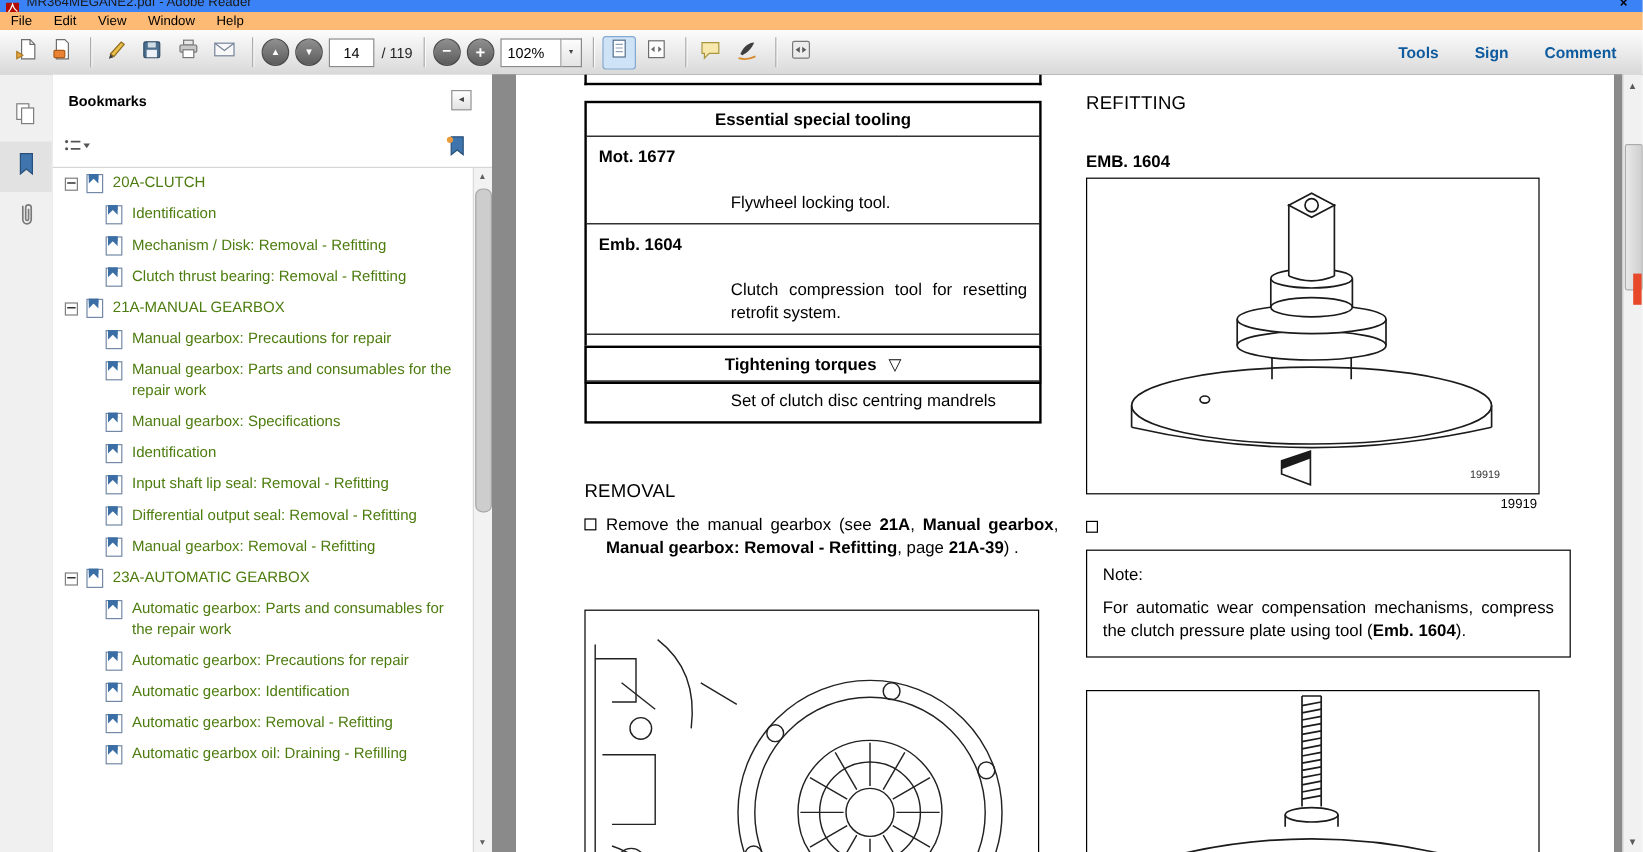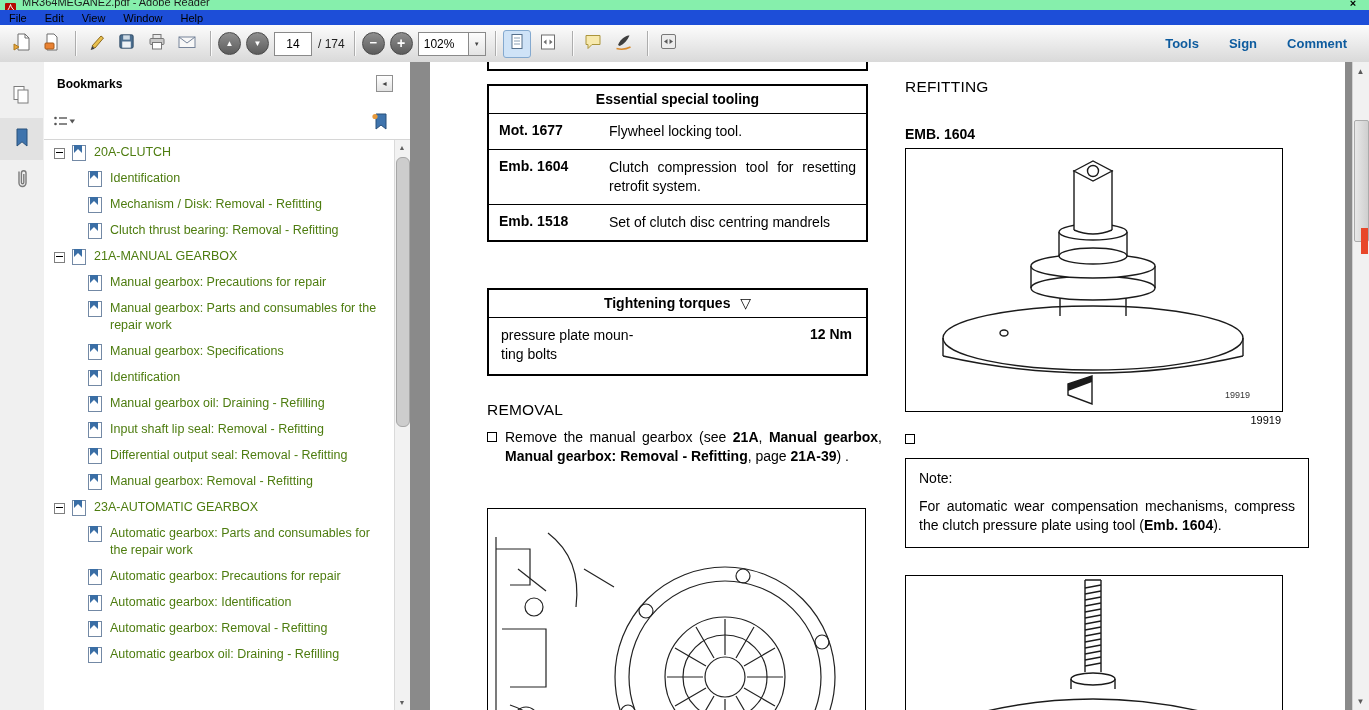--- a/index.html
+++ b/index.html
@@ -1,28 +1,28 @@
 <!DOCTYPE html>
 <html><head>
 <meta charset="utf-8">
 <style>
   html,body{margin:0;padding:0;}
   body{width:1369px;height:710px;overflow:hidden;position:relative;background:#fff;
        font-family:"Liberation Sans",sans-serif;color:#000;}
 
   
-  .titlebar{position:absolute;top:0;left:0;right:0;height:10px;background:#86efac;
+  .titlebar{position:absolute;top:0;left:0;right:0;height:10px;background:#3b82f6;
             border-bottom:1px solid #e2e2e2;overflow:hidden;}
   .app-icon{position:absolute;left:5px;top:-1px;width:11px;height:10px;}
   .ttext{position:absolute;left:22px;top:-4px;font-size:11px;color:#1a1a1a;white-space:nowrap;}
   .close-btn{position:absolute;right:9px;top:-3px;width:14px;height:12px;font-size:11px;color:#000;
              text-align:center;cursor:default;}
   .close-btn::before{content:"×";font-weight:bold;}
 
-  .menubar{position:absolute;top:10px;left:0;right:0;height:15px;background:#1d4ed8;
+  .menubar{position:absolute;top:10px;left:0;right:0;height:15px;background:#fdba74;
            display:flex;align-items:center;font-size:11px;}
   .menu-item{padding:1px 9px;cursor:default;}
 
   
   .toolbar{position:absolute;top:25px;left:0;right:0;height:37px;
            background:linear-gradient(#fcfcfc,#e9e9e9 55%,#d9d9d9);
            border-bottom:1px solid #949494;display:flex;align-items:center;padding-left:8px;}
   .tb-btn{width:27px;height:27px;display:flex;align-items:center;justify-content:center;
           border-radius:3px;flex:none;margin-right:3px;}
   .sep{width:1px;height:25px;background:#adadad;box-shadow:1px 0 0 rgba(255,255,255,.8);
@@ -93,21 +93,21 @@
   .page{position:absolute;left:20px;top:0;width:915px;height:820px;background:#fff;}
   .abs{position:absolute;}
   .doc-text{font-size:14px;line-height:19px;}
   .doc-h{font-size:15.5px;font-weight:normal;letter-spacing:.2px;}
   .dtable{border:2px solid #000;background:#fff;}
   .dtable .thead{text-align:center;font-weight:bold;font-size:14px;padding:5px 4px 6px;
                  border-bottom:1px solid #000;}
   .trow{display:grid;grid-template-columns:110px 1fr;padding:8px 10px;border-bottom:1px solid #000;}
   .trow:last-child{border-bottom:none;}
   .tcell-tool{font-weight:bold;font-size:14px;}
-  .tcell-desc{font-size:14px;line-height:19px;text-align:justify;}
+  .tcell-desc{font-size:14px;line-height:19px;text-align:justify;margin-top:37px;}
   .qrow{display:flex;justify-content:space-between;padding:8px 14px 10px 12px;}
   .qitem{font-size:14px;line-height:19px;width:210px;}
   .qval{font-weight:bold;font-size:14px;}
   .bullet{display:inline-block;width:8px;height:8px;border:1.3px solid #000;background:#fff;}
   .para{position:relative;padding-left:18px;text-align:justify;}
   .para .bullet{position:absolute;left:0;top:4px;}
   .fig{border:1.5px solid #000;background:#fff;overflow:hidden;}
   .fig-caption{font-size:11px;text-align:right;color:#000;}
   .note-box{border:1.5px solid #000;padding:10px 13px 12px;background:#fff;}
   .note-title{font-size:14px;line-height:19px;}
@@ -185,21 +185,21 @@
   <span class="tb-btn">
     <span><svg width="20" height="20" viewBox="0 0 20 20">
           <rect x="2" y="5" width="16" height="10.5" fill="#f8f8f8" stroke="#76849a"></rect>
           <path d="M2 5 l8 6 8 -6" fill="none" stroke="#76849a"></path>
         </svg></span>
   </span>
   <span class="sep"></span>
   <span class="circle up"></span>
   <span class="circle down"></span>
   <input class="pg-input" value="14" style="">
-  <span class="pg-total">/ 174</span>
+  <span class="pg-total">/ 119</span>
   <span class="sep"></span>
   <span class="circle minus"></span>
   <span class="circle plus"></span>
   <span class="zoom-wrap">
     <input class="zoom-input" value="102%" style="">
     <span class="zoom-dd"></span>
   </span>
   <span class="sep"></span>
   <span class="view-btn selected">
     <span><svg width="16" height="18" viewBox="0 0 16 18">
@@ -319,24 +319,20 @@
     <div class="bm-row l1">
       <span class="bmk-icon"></span>
       <span class="bm-label">Manual gearbox: Specifications</span>
     </div>
     <div class="bm-row l1">
       <span class="bmk-icon"></span>
       <span class="bm-label">Identification</span>
     </div>
     <div class="bm-row l1">
       <span class="bmk-icon"></span>
-      <span class="bm-label">Manual gearbox oil: Draining - Refilling</span>
-    </div>
-    <div class="bm-row l1">
-      <span class="bmk-icon"></span>
       <span class="bm-label">Input shaft lip seal: Removal - Refitting</span>
     </div>
     <div class="bm-row l1">
       <span class="bmk-icon"></span>
       <span class="bm-label">Differential output seal: Removal - Refitting</span>
     </div>
     <div class="bm-row l1">
       <span class="bmk-icon"></span>
       <span class="bm-label">Manual gearbox: Removal - Refitting</span>
     </div>
@@ -392,27 +388,20 @@
       <div class="trow">
         <span class="tcell-tool">Emb. 1518</span>
         <span class="tcell-desc">Set of clutch disc centring mandrels</span>
       </div>
     </div>
 
     <div class="abs dtable" style="left:57px;top:226px;width:377px;">
       <div class="thead">
         <span>Tightening torques</span>
         <span style="font-weight:normal;margin-left:6px;">▽</span>
-      </div>
-      <div class="qrow">
-        <span class="qitem">
-          <span>pressure plate moun-</span><br>
-          <span>ting bolts</span>
-        </span>
-        <span class="qval">12 Nm</span>
       </div>
     </div>
 
     <div class="abs doc-h" style="left:57px;top:339px;">REMOVAL</div>
     <div class="abs doc-text para" style="left:57px;top:366px;width:377px;">
       <span class="bullet"></span>
       <span>Remove the manual gearbox (see </span><b>21A</b><span>, </span><b>Manual gearbox</b><span>, </span><b>Manual gearbox: Removal - Refitting</b><span>, page </span><b>21A-39</b><span>) .</span>
     </div>
 
     <div class="abs fig" style="left:57px;top:446px;width:377px;height:300px;">

